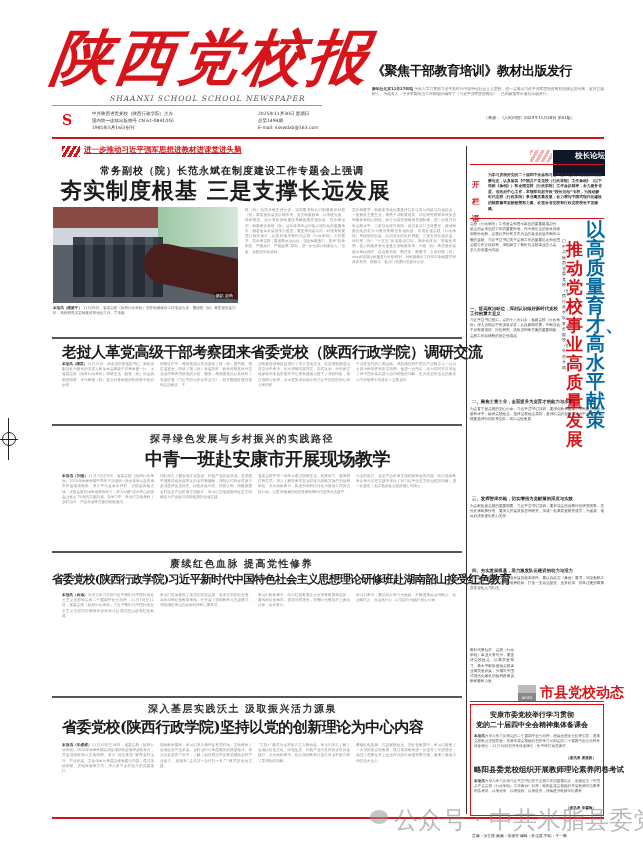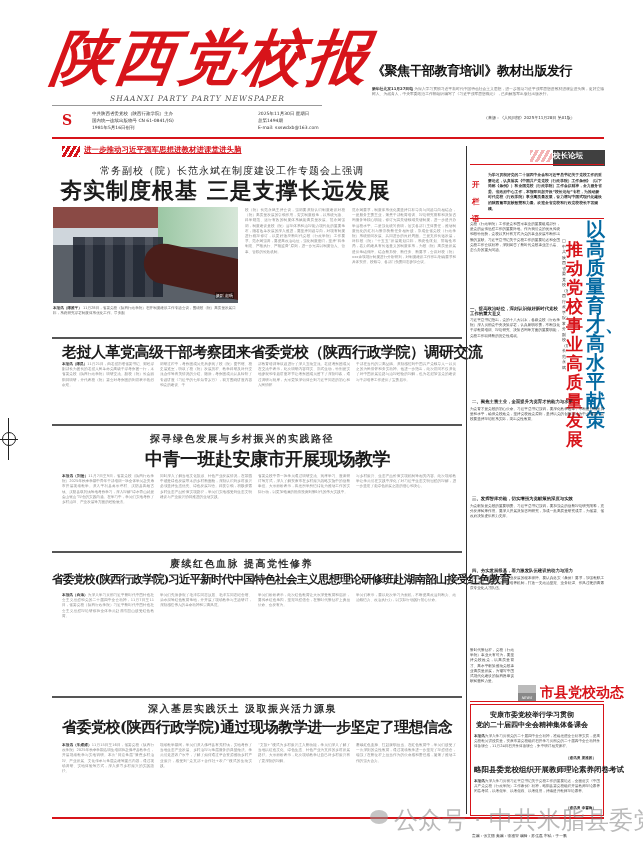--- a/index.html
+++ b/index.html
@@ -11,35 +11,35 @@
   .pub-logo { left: 62px; top: 112px; width: 16px; height: 16px; color: #d7141a; font-size: 14px; font-weight: bold; }
   .pub-info { left: 92px; top: 110px; font-size: 4.5px; color: #333; line-height: 7px; font-family: "DejaVu Sans", sans-serif; }
   .pub-date { left: 258px; top: 110px; font-size: 4.5px; color: #333; line-height: 7px; font-family: "DejaVu Sans", sans-serif; }
   .rule-red { left: 52px; width: 552px; height: 2px; background: #d7141a; }
   .top-headline { left: 372px; top: 62px; font-size: 13px; font-weight: bold; font-family: "DejaVu Sans", sans-serif; color: #111; letter-spacing: -0.5px; }
   .top-body { left: 372px; top: 86px; width: 232px; font-size: 3.8px; color: #777; line-height: 5px; font-family: "DejaVu Sans", sans-serif; }
   .top-body b { color: #333; }
   .top-src { left: 484px; top: 115px; font-size: 4px; color: #333; font-family: "DejaVu Sans", sans-serif; }
   .banner-stripes { left: 62px; top: 146px; width: 18px; height: 11px; background: repeating-linear-gradient(120deg, #d7141a 0 3px, #fff 3px 5px); }
   .banner-text { left: 84px; top: 145px; font-size: 7.5px; font-weight: bold; color: #d7141a; font-family: "DejaVu Sans", sans-serif; text-decoration: underline; }
-  .sub1 { left: 100px; top: 164px; font-size: 10px; font-weight: normal; color: #222; letter-spacing: 1px; }
+  .sub1 { left: 100px; top: 164px; font-size: 10px; font-weight: bold; color: #222; letter-spacing: 1px; }
   .h1 { left: 60px; top: 176px; font-size: 22px; font-weight: bold; font-family: "DejaVu Sans", sans-serif; color: #1b1b1b; letter-spacing: 1px; white-space: nowrap; }
   .photo { left: 53px; top: 207px; width: 185px; height: 96px; background: linear-gradient(180deg, #8a4a45 0 22%, #cfd6dc 22% 40%, #5a6068 40% 100%); overflow: hidden; }
   .photo .window { position: absolute; top: 0; right: 0; width: 80px; height: 40px; background: linear-gradient(90deg, #9bc7a4, #d7e7d9); }
   .photo .table { position: absolute; left: 90px; top: 45px; width: 120px; height: 40px; background: #4a1e1a; border-radius: 40px; transform: rotate(12deg); }
   .photo .people { position: absolute; left: 20px; top: 30px; width: 90px; height: 60px; background: repeating-linear-gradient(90deg, #1e2430 0 12px, #3a3f4a 12px 20px); opacity: 0.85; }
   .photo .credit { position: absolute; right: 4px; bottom: 4px; font-size: 4px; color: #fff; background: rgba(0,0,0,0.4); padding: 1px; font-family: "DejaVu Sans", sans-serif; }
   .col-text { font-size: 3.6px; color: #8a8a8a; line-height: 5.2px; font-family: "DejaVu Sans", sans-serif; overflow: hidden; text-align: justify; }
   .caption { font-size: 3.6px; color: #666; line-height: 5px; font-family: "DejaVu Sans", sans-serif; }
   .caption b { color: #333; }
   .hr-dark { height: 1.5px; background: #555; }
   .h2 { font-size: 15px; font-weight: bold; color: #1b1b1b; white-space: nowrap; letter-spacing: -0.5px; }
   .kicker { font-size: 10px; font-weight: bold; color: #333; letter-spacing: 1.5px; white-space: nowrap; }
   .vrule { width: 1px; background: #333; }
-  .rc-tag { left: 553px; top: 150px; width: 52px; height: 16px; background: #404040; color: #fff; font-size: 7.5px; font-weight: bold; font-family: "DejaVu Sans", sans-serif; text-align: left; line-height: 12px; }
+  .rc-tag { left: 553px; top: 150px; width: 52px; height: 26px; background: #0f172a; color: #fff; font-size: 7.5px; font-weight: bold; font-family: "DejaVu Sans", sans-serif; text-align: right; line-height: 12px; }
   .rc-stripes { left: 530px; top: 150px; width: 22px; height: 12px; background: repeating-linear-gradient(120deg, #f3b3b5 0 3px, #fff 3px 5px); }
   .rc-rule { height: 1px; background: #d7141a; }
   .kaimu { left: 472px; top: 176px; width: 10px; font-size: 7.5px; font-weight: bold; color: #d7141a; font-family: "DejaVu Sans", sans-serif; line-height: 17px; }
   .kaimu-body { left: 488px; top: 172px; width: 115px; font-size: 3.8px; color: #333; line-height: 5.6px; font-family: "DejaVu Sans", sans-serif; font-weight: bold; }
   .vert-title { left: 588px; top: 220px; width: 20px; font-size: 19px; font-weight: bold; color: #0369a1; font-family: "DejaVu Sans", sans-serif; line-height: 19px; }
   .vert-title2 { left: 566px; top: 240px; width: 20px; font-size: 17px; font-weight: bold; color: #d7141a; font-family: "DejaVu Sans", sans-serif; line-height: 19px; }
   .vert-byline { left: 562px; top: 238px; width: 6px; font-size: 4px; color: #333; font-family: "DejaVu Sans", sans-serif; line-height: 5.5px; }
   .sec-head { font-size: 4.4px; font-weight: bold; color: #222; font-family: "DejaVu Sans", sans-serif; }
   .news-tag-icon { left: 518px; top: 685px; width: 18px; height: 16px; background: linear-gradient(180deg, #bbb 0 50%, #888 50%); color: #fff; font-size: 3.5px; font-style: italic; text-align: center; line-height: 26px; font-family: "DejaVu Sans", sans-serif; }
   .news-tag { left: 540px; top: 684px; font-size: 14px; font-weight: bold; color: #d7141a; font-family: "DejaVu Sans", sans-serif; }
@@ -53,21 +53,21 @@
   .reg-h { left: 0px; top: 439px; width: 18px; height: 1px; background: #222; }
 </style>
 </head>
 <body>
 
 <div class="abs reg-v"></div>
 <div class="abs reg-h"></div>
 <div class="abs reg-mark"></div>
 
 <div class="abs masthead">陕西党校报</div>
-<div class="abs masthead-en">SHAANXI PARTY PARTY NEWSPAPER</div>
+<div class="abs masthead-en">SHAANXI SCHOOL SCHOOL NEWSPAPER</div>
 <div class="abs rule-gray" style="top:105px;"></div>
 <div class="abs pub-logo">S</div>
 <div class="abs pub-info">
   <div>中共陕西省委党校（陕西行政学院）主办</div>
   <div>国内统一连续出版物号  CN 61-0841/(G)</div>
   <div>1981年5月16日创刊</div>
 </div>
 <div class="abs pub-date">
   <div>2025年11月30日   星期日</div>
   <div>总第1494期</div>
@@ -123,21 +123,21 @@
 <div class="abs kicker" style="left:170px; top:557px;">赓续红色血脉  提高党性修养</div>
 <div class="abs h2" style="left:52px; top:572px; font-size:11.5px; letter-spacing:-0.8px;">省委党校(陕西行政学院)习近平新时代中国特色社会主义思想理论研修班赴湖南韶山接受红色教育</div>
 <div class="abs col-text" style="left:62px; top:593px; width:92px; height:96px;"><b style="color:#333">本报讯（白涛）</b><span>为深入学习贯彻习近平新时代中国特色社会主义思想和党的二十届四中全会精神，11月7日至11日，省委党校（陕西行政学院）习近平新时代中国特色社会主义思想理论研修班全体学员赴湖南韶山接受红色教育。</span></div>
 <div class="abs col-text" style="left:160px; top:593px; width:92px; height:96px;">学员们先后参观了毛泽东同志故居、毛泽东同志纪念馆、滴水洞等红色教育基地，并开展了现场教学与主题研讨，深刻感悟伟人的革命精神和崇高风范。</div>
 <div class="abs col-text" style="left:258px; top:593px; width:92px; height:96px;">学员们纷纷表示，此次红色教育让大家深受教育和启发，要传承红色基因，坚定理想信念，在新时代新征程上勇担使命、奋发有为。</div>
 <div class="abs col-text" style="left:356px; top:593px; width:100px; height:96px;">学员们表示，要以此次学习为契机，不断提高政治判断力、政治领悟力、政治执行力，以实际行动践行初心使命。</div>
 
 <div class="abs hr-dark" style="left:52px; top:696px; width:410px;"></div>
 
 <div class="abs kicker" style="left:148px; top:702px;">深入基层实践沃土  汲取振兴活力源泉</div>
-<div class="abs h2" style="left:62px; top:718px; font-size:15px;">省委党校(陕西行政学院)通过现场教学进一步坚定了理想信念</div>
+<div class="abs h2" style="left:62px; top:718px; font-size:15px;">省委党校(陕西行政学院)坚持以党的创新理论为中心内容</div>
 <div class="abs col-text" style="left:62px; top:743px; width:92px; height:70px;"><b style="color:#333">本报讯（朱婧婧）</b><span>11月15日至16日，省委党校（陕西行政学院）2025年秋季学期选调生培训班赴佛坪县教学点，开展现场教学与实地调研。本次“问道基层”聚焦乡村治理、产业发展、文化传承与基层党建等重点内容，通过现场调研、实地体验等方式，深入探寻乡村振兴的实践路径。</span></div>
 <div class="abs col-text" style="left:160px; top:743px; width:92px; height:70px;">现场教学期间，学员们深入佛坪县有关村镇，实地考察了当地生态产业发展、乡村治理与基层服务的典型做法。学员们走进农户家中，了解了如何通过整合资源推动乡村产业振兴，感受到“党支部+合作社+农户”模式的生动实践。</div>
 <div class="abs col-text" style="left:258px; top:743px; width:92px; height:70px;">“文旅+”模式为乡村振兴注入新动能，学员们深入了解了当地以红色文化、绿色生态、特色产业为支撑的乡村发展路径。大家纷纷表示，此次现场教学让自己对乡村振兴有了更深刻的理解。</div>
 <div class="abs col-text" style="left:356px; top:743px; width:100px; height:70px;">赓续红色血脉、扛起履职担当。在红色教育中，学员们接受了一次深刻的党性教育，通过现场教学进一步坚定了理想信念，增强了在新征程上担当作为的使命感和责任感，凝聚了推动工作的强大合力。</div>
 
 <div class="abs" style="left:52px; top:817px; width:552px; height:2px; background:#d7141a;"></div>
 
 <div class="abs vrule" style="left:466px; top:146px; height:668px;"></div>
 
 <div class="abs rc-stripes"></div>

